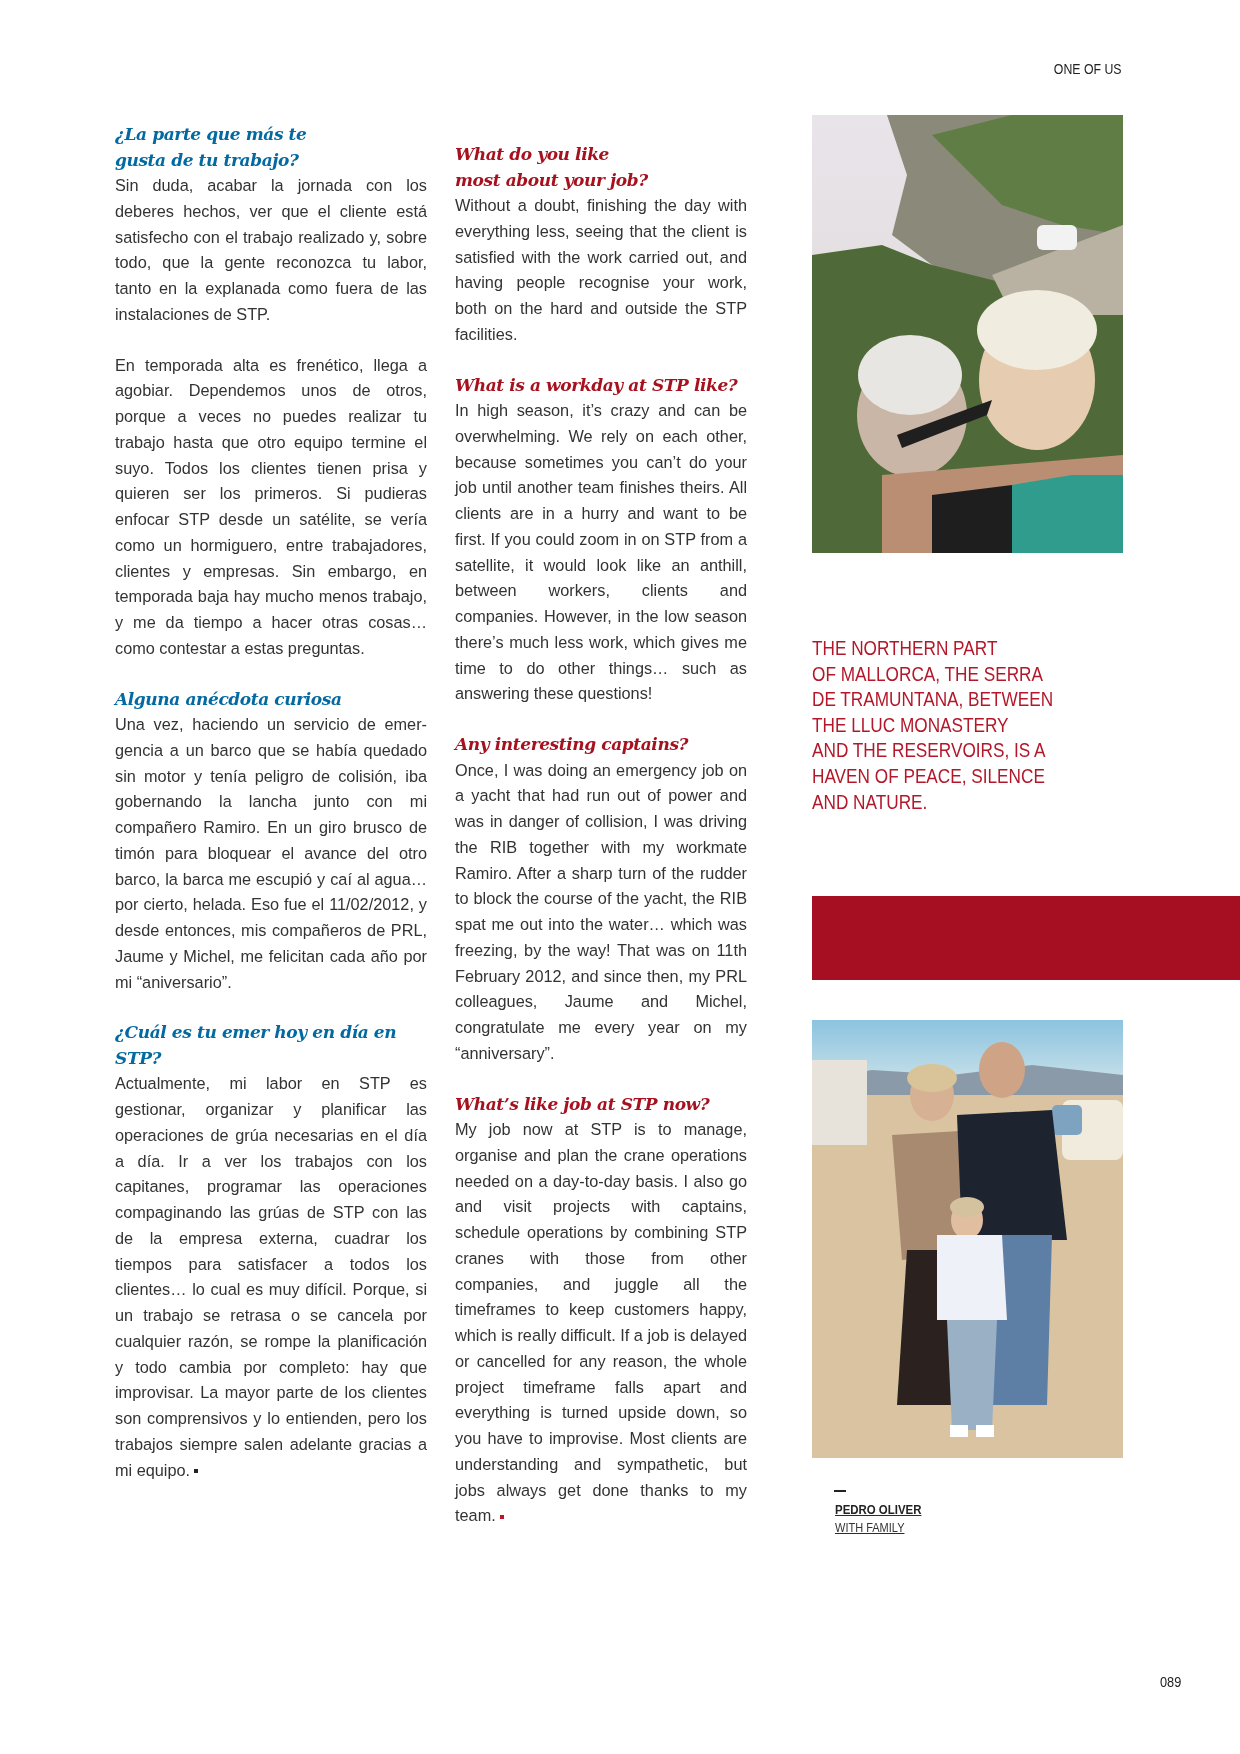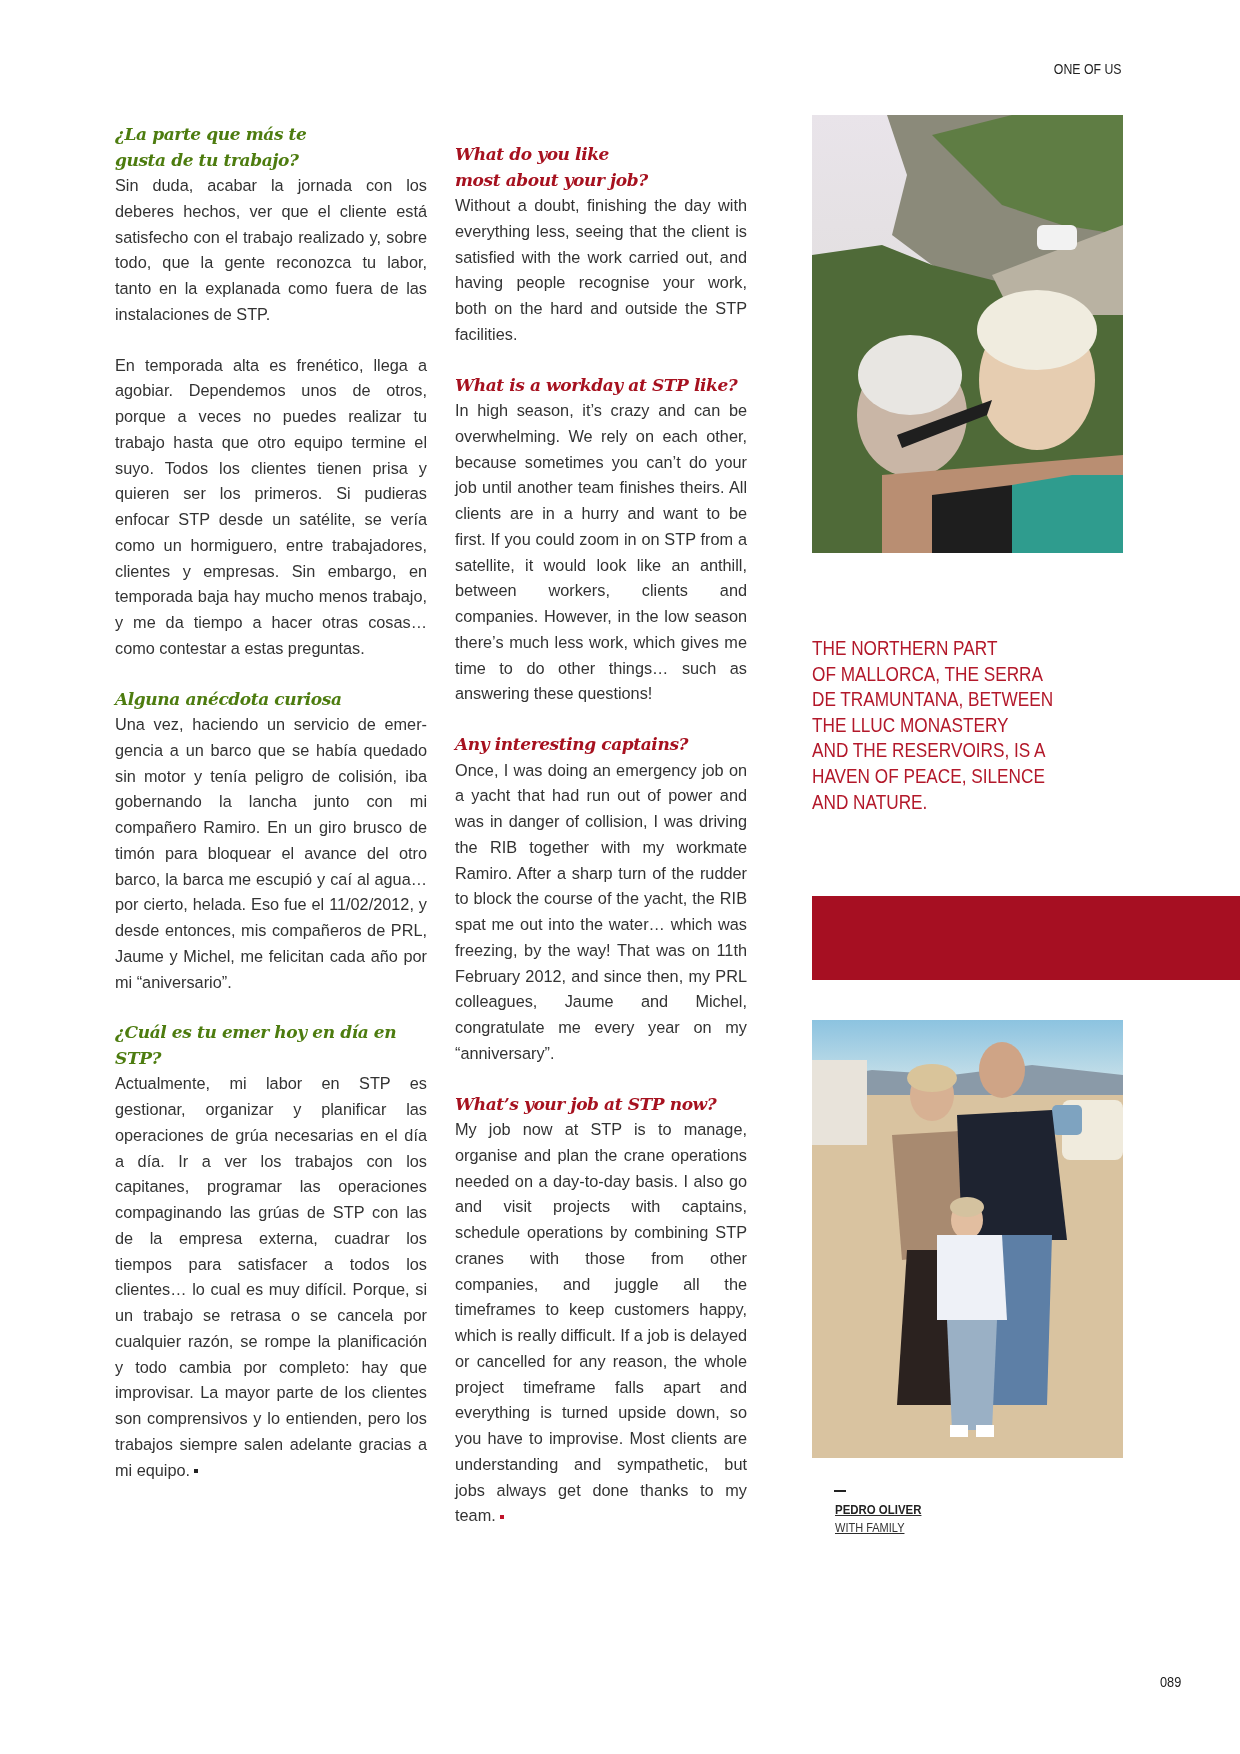--- a/index.html
+++ b/index.html
@@ -14,21 +14,21 @@
 
   .col { position: absolute; top: 122px; }
   .col-es { left: 115px; width: 312px; }
   .col-en { left: 455px; width: 292px; margin-top: 20px; }
 
   .qa { margin-bottom: 25px; }
   .q {
     font-family: "DejaVu Serif", serif; font-style: italic; font-weight: bold;
     font-size: 17px; line-height: 25.5px; letter-spacing: -0.4px;
   }
-  .col-es .q { color: #4d7c0f; }
+  .col-es .q { color: #0369a1; }
   .col-en .q { color: #a6111f; }
 
   .a {
     font-family: Liberation Sans, sans-serif; font-size: 16.3px; line-height: 25.75px;
     text-align: justify; hyphens: manual; color: #333;
   }
   .end-mark { display: inline-block; width: 4px; height: 4px; margin-left: 4px; vertical-align: middle; }
   .col-es .end-mark { background: #222; }
   .col-en .end-mark { background: #c0142a; }
 
@@ -83,21 +83,21 @@
   </div>
   <div class="qa">
     <div class="q">What is a workday at STP like?</div>
     <div class="a">In high season, it’s crazy and can be overwhelming. We rely on each other, because sometimes you can’t do your job until another team finishes theirs. All clients are in a hurry and want to be first. If you could zoom in on STP from a satellite, it would look like an anthill, between workers, clients and companies. However, in the low season there’s much less work, which gives me time to do other things… such as answering these questions!</div>
   </div>
   <div class="qa">
     <div class="q">Any interesting captains?</div>
     <div class="a">Once, I was doing an emergency job on a yacht that had run out of power and was in danger of collision, I was driving the RIB together with my work­mate Ramiro. After a sharp turn of the rudder to block the course of the yacht, the RIB spat me out into the water… which was freezing, by the way! That was on 11th February 2012, and since then, my PRL colleagues, Jaume and Michel, congratulate me every year on my “anniversary”.</div>
   </div>
   <div class="qa">
-    <div class="q">What’s your job at STP now?</div>
+    <div class="q">What’s like job at STP now?</div>
     <div class="a"><span>My job now at STP is to manage, organise and plan the crane oper­ations needed on a day-to-day basis. I also go and visit projects with captains, schedule operations by combining STP cranes with those from other companies, and juggle all the timeframes to keep customers happy, which is really difficult. If a job is delayed or cancelled for any reason, the whole project timeframe falls apart and everything is turned upside down, so you have to improvise. Most clients are understanding and sympathetic, but jobs always get done thanks to my team.</span><span class="end-mark"></span></div>
   </div>
 </div>
 
 <div class="photo photo-1">
   <svg viewBox="0 0 311 438" preserveAspectRatio="none">
     <defs>
       <linearGradient id="sky1" x1="0" y1="0" x2="0" y2="1">
         <stop offset="0" stop-color="#e9e4ea"></stop>
           <stop offset="1" stop-color="#d9d8d2"></stop>

